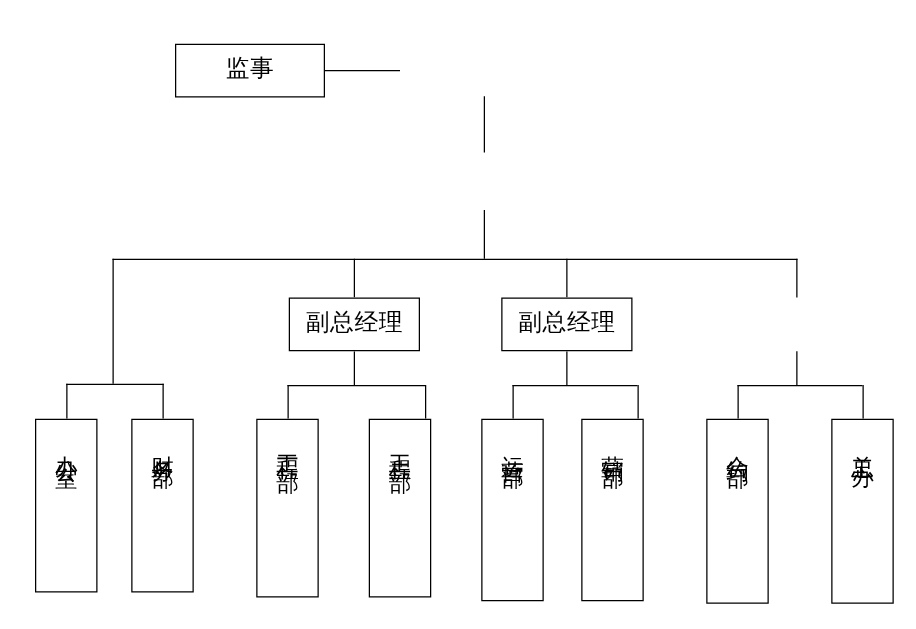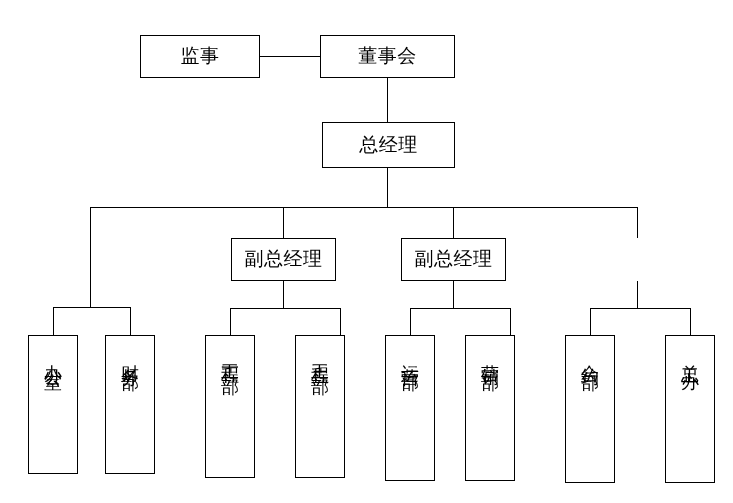--- a/index.html
+++ b/index.html
@@ -93,27 +93,21 @@
 
   <div class="line v" style="left:637px; top:281px; height:27px;"></div>
   <div class="line h" style="left:590px; top:308px; width:100px;"></div>
   <div class="line v" style="left:590px; top:308px; height:27px;"></div>
   <div class="line v" style="left:690px; top:308px; height:27px;"></div>
 
   <div class="node horiz" style="left:140px; top:35px; width:120px; height:43px;">
     <span class="node-label">监事</span>
   </div>
 
-  <div class="node horiz" style="left:320px; top:35px; width:135px; height:43px;">
-    <span class="node-label">董事会</span>
-  </div>
 
-  <div class="node horiz" style="left:322px; top:122px; width:133px; height:46px;">
-    <span class="node-label">总经理</span>
-  </div>
 
   <div class="node horiz" style="left:231px; top:238px; width:105px; height:43px;">
     <span class="node-label">副总经理</span>
   </div>
 
   <div class="node horiz" style="left:401px; top:238px; width:105px; height:43px;">
     <span class="node-label">副总经理</span>
   </div>
 
 

